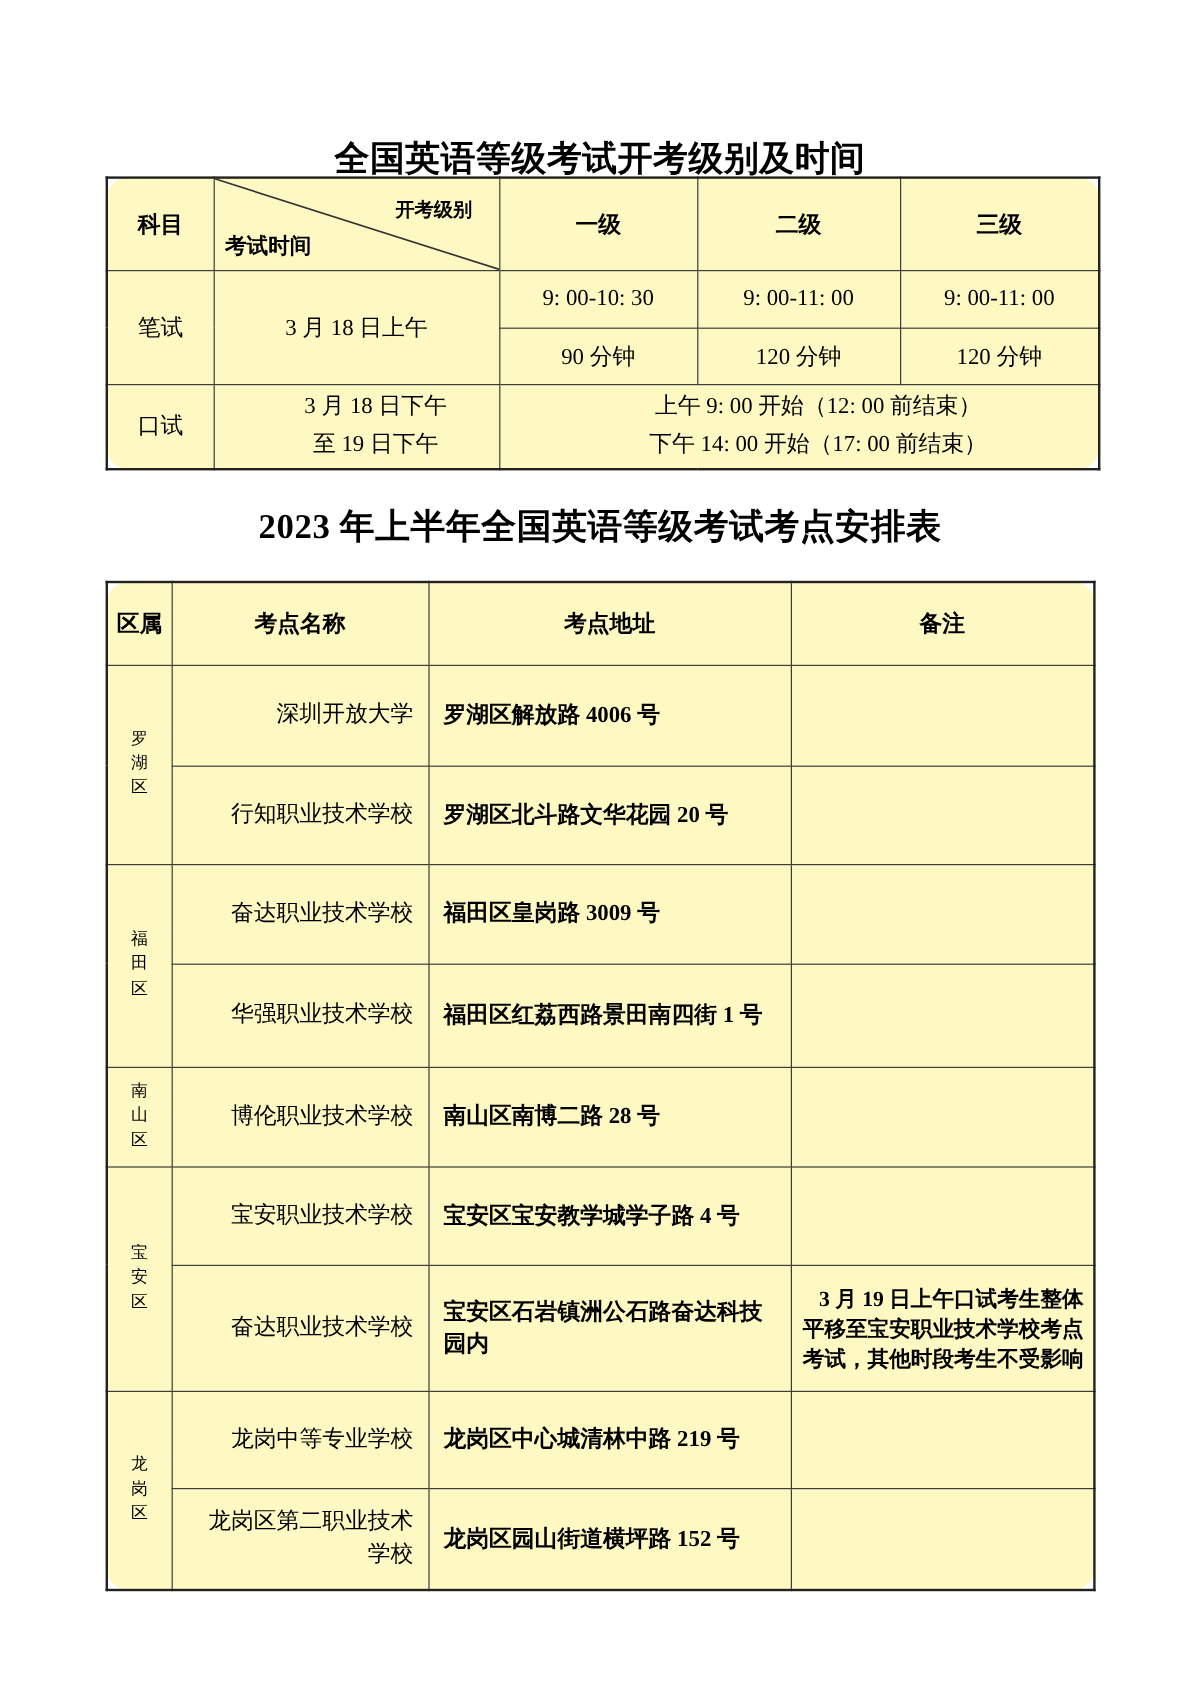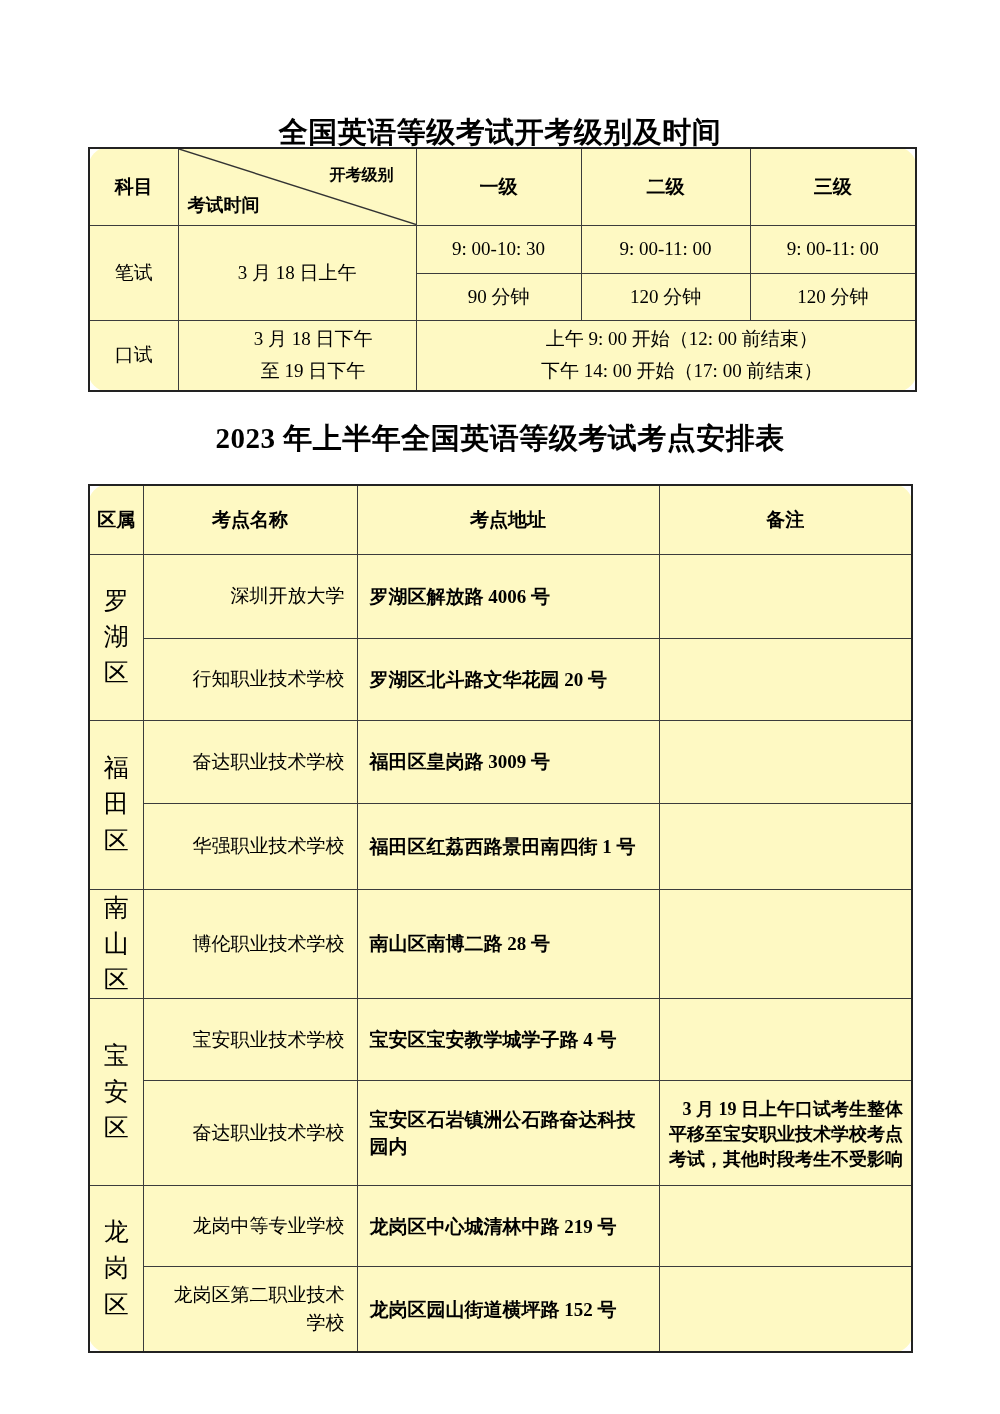--- a/index.html
+++ b/index.html
@@ -27,21 +27,21 @@
   .corner-cell { position:relative; padding:0; }
   .corner-cell svg { position:absolute; left:0; top:0; width:100%; height:100%; }
   .corner-top    { position:absolute; top:16px; right:22px; font-weight:bold; font-size:16px; }
   .corner-bottom { position:absolute; bottom:8px; left:9px;  font-weight:bold; font-size:18px; }
 
   .two-line div { line-height:32px;margin-left:32px; }
 
   
   .vert {
     display:inline-block; width:1.05em; word-break:break-all;
-    line-height:1.45; font-size:25px; text-align:center;
+    line-height:1.45; font-size:14px; text-align:center;
   }
   .site-name { text-align:right; padding:0 12px; line-height:28px; }
   .addr { text-align:left; padding:2px 8px 2px 12px; line-height:27px;font-weight:bold; }
   .note { text-align:right; padding:3px 8px 1px 9px; }
   .note-text { font-weight:bold; font-size:18px; line-height:25px; }
 </style>
 </head>
 <body>
 
 <div id="title1" class="title">全国英语等级考试开考级别及时间</div>

